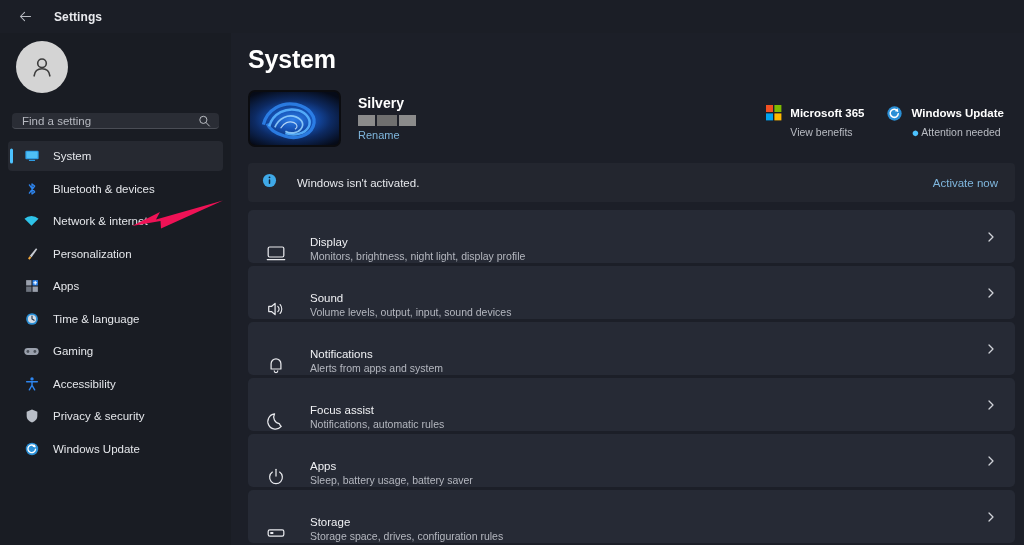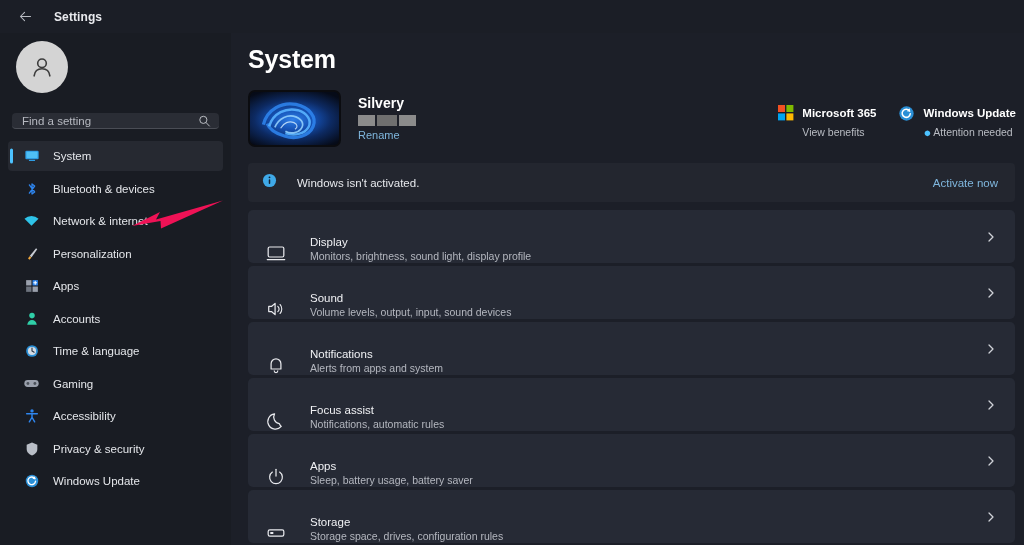--- a/index.html
+++ b/index.html
@@ -192,21 +192,21 @@
   .redacted i:nth-child(3) { width: 17px; }
   .rename-link {
     margin-top: 3px;
     font-size: 11px;
     color: #7fb6dd;
   }
 
   
   .quicklinks {
     position: absolute;
-    right: 8px;
+    right: 20px;
     top: 103px;
     display: flex;
     gap: 22px;
     align-items: flex-start;
   }
   .qlink { display: flex; gap: 8px; align-items: flex-start; }
   .qlink .qico { margin-top: 2px; flex: 0 0 auto; }
   .qlink .qtitle {
     font-size: 11.5px;
     font-weight: bold;
@@ -369,29 +369,20 @@
               <rect x="2.4" y="2.4" width="6" height="6" fill="#9aa0ac"></rect>
               <rect x="2.4" y="9.6" width="6" height="6" fill="#6d737e"></rect>
               <rect x="9.6" y="9.6" width="6" height="6" fill="#9aa0ac"></rect>
               <rect x="9.6" y="2.4" width="6" height="6" fill="#2e86f0"></rect>
               <path d="M12.6 3.8 V7 M11 5.4 H14.2" stroke="#ffffff" stroke-width="1.2" stroke-linecap="round"></path>
             </svg>
           </span>
           <span class="nav-label">Apps</span>
         </div>
 
-        <div class="nav-item">
-          <span class="nav-ico">
-            <svg width="16" height="16" viewBox="0 0 18 18">
-              <circle cx="9" cy="5.2" r="3.1" fill="#2fcfa8"></circle>
-              <path d="M3.6 15.4 c0.5-3.6 2.7-5.4 5.4-5.4 s4.9 1.8 5.4 5.4 Z" fill="#2fcfa8"></path>
-            </svg>
-          </span>
-          <span class="nav-label">Accounts</span>
-        </div>
 
         <div class="nav-item">
           <span class="nav-ico">
             <svg width="16" height="16" viewBox="0 0 18 18">
               <circle cx="9" cy="9" r="6.6" fill="#2a8fd6"></circle>
               <circle cx="9" cy="9" r="4.6" fill="#d3dbe4"></circle>
               <path d="M9 5.6 V9 L11.4 10.4" stroke="#233040" stroke-width="1.2" fill="none" stroke-linecap="round"></path>
             </svg>
           </span>
           <span class="nav-label">Time &amp; language</span>
@@ -516,21 +507,21 @@
 
         <div class="card">
           <span class="card-ico">
             <svg width="20" height="20" viewBox="0 0 22 22">
               <rect x="2.4" y="4.4" width="17.2" height="11" rx="1.6" fill="none" stroke="currentColor" stroke-width="1.35"></rect>
               <path d="M1.4 18.2 H20.6" stroke="currentColor" stroke-width="1.35" stroke-linecap="round"></path>
             </svg>
           </span>
           <span class="card-texts">
             <span class="card-title">Display</span>
-            <span class="card-sub">Monitors, brightness, sound light, display profile</span>
+            <span class="card-sub">Monitors, brightness, night light, display profile</span>
           </span>
           <span class="card-chev">
             <svg width="12" height="12" viewBox="0 0 12 12">
                 <path d="M4 2 L8 6 L4 10" fill="none" stroke="#cfd2d8" stroke-width="1.25" stroke-linecap="round" stroke-linejoin="round"></path>
               </svg>
           </span>
         </div>
 
         <div class="card">
           <span class="card-ico">

